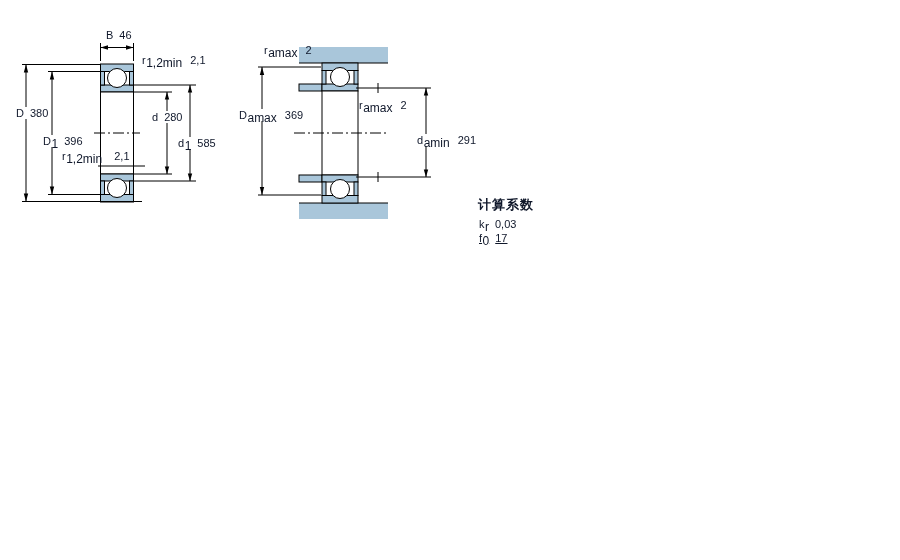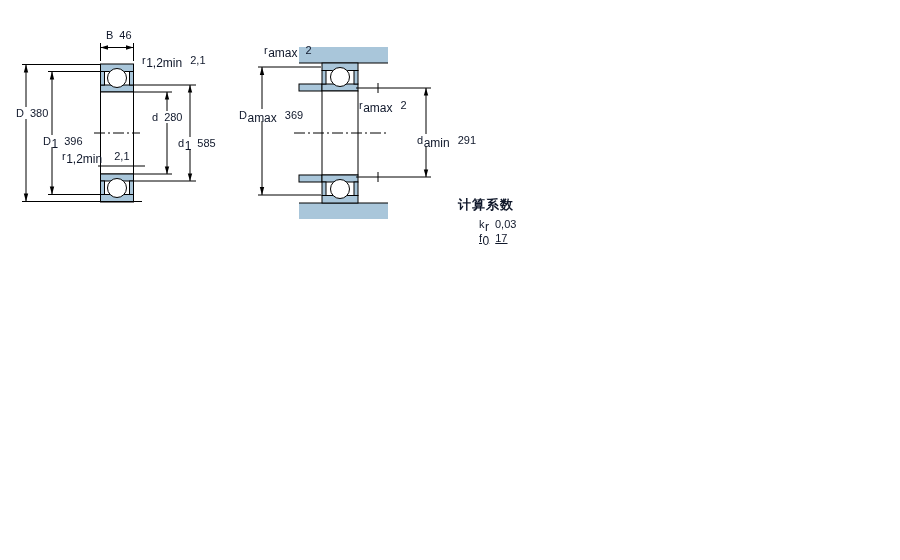--- a/index.html
+++ b/index.html
@@ -164,21 +164,21 @@
   </div>
 
   <div class="lbl nobg" style="left:358px; top:99px;">
     <span>r</span><sub>amax</sub><span class="val w8">2</span>
   </div>
 
   <div class="lbl" style="left:416px; top:134px;text-align:center;">
     <span>d</span><sub>amin</sub><span class="val w8">291</span>
   </div>
 
-  <div class="factors-title" style="left:458px; top:196px;">计算系数</div>
+  <div class="factors-title" style="left:478px; top:196px;">计算系数</div>
 
   <div class="lbl nobg" style="left:478px; top:218px;">
     <span>k</span><sub>r</sub><span class="val">0,03</span>
   </div>
 
   <div class="lbl nobg" style="left:478px; top:232px;text-decoration:underline;">
     <span>f</span><sub>0</sub><span class="val">17</span>
   </div>
 
 </div>

